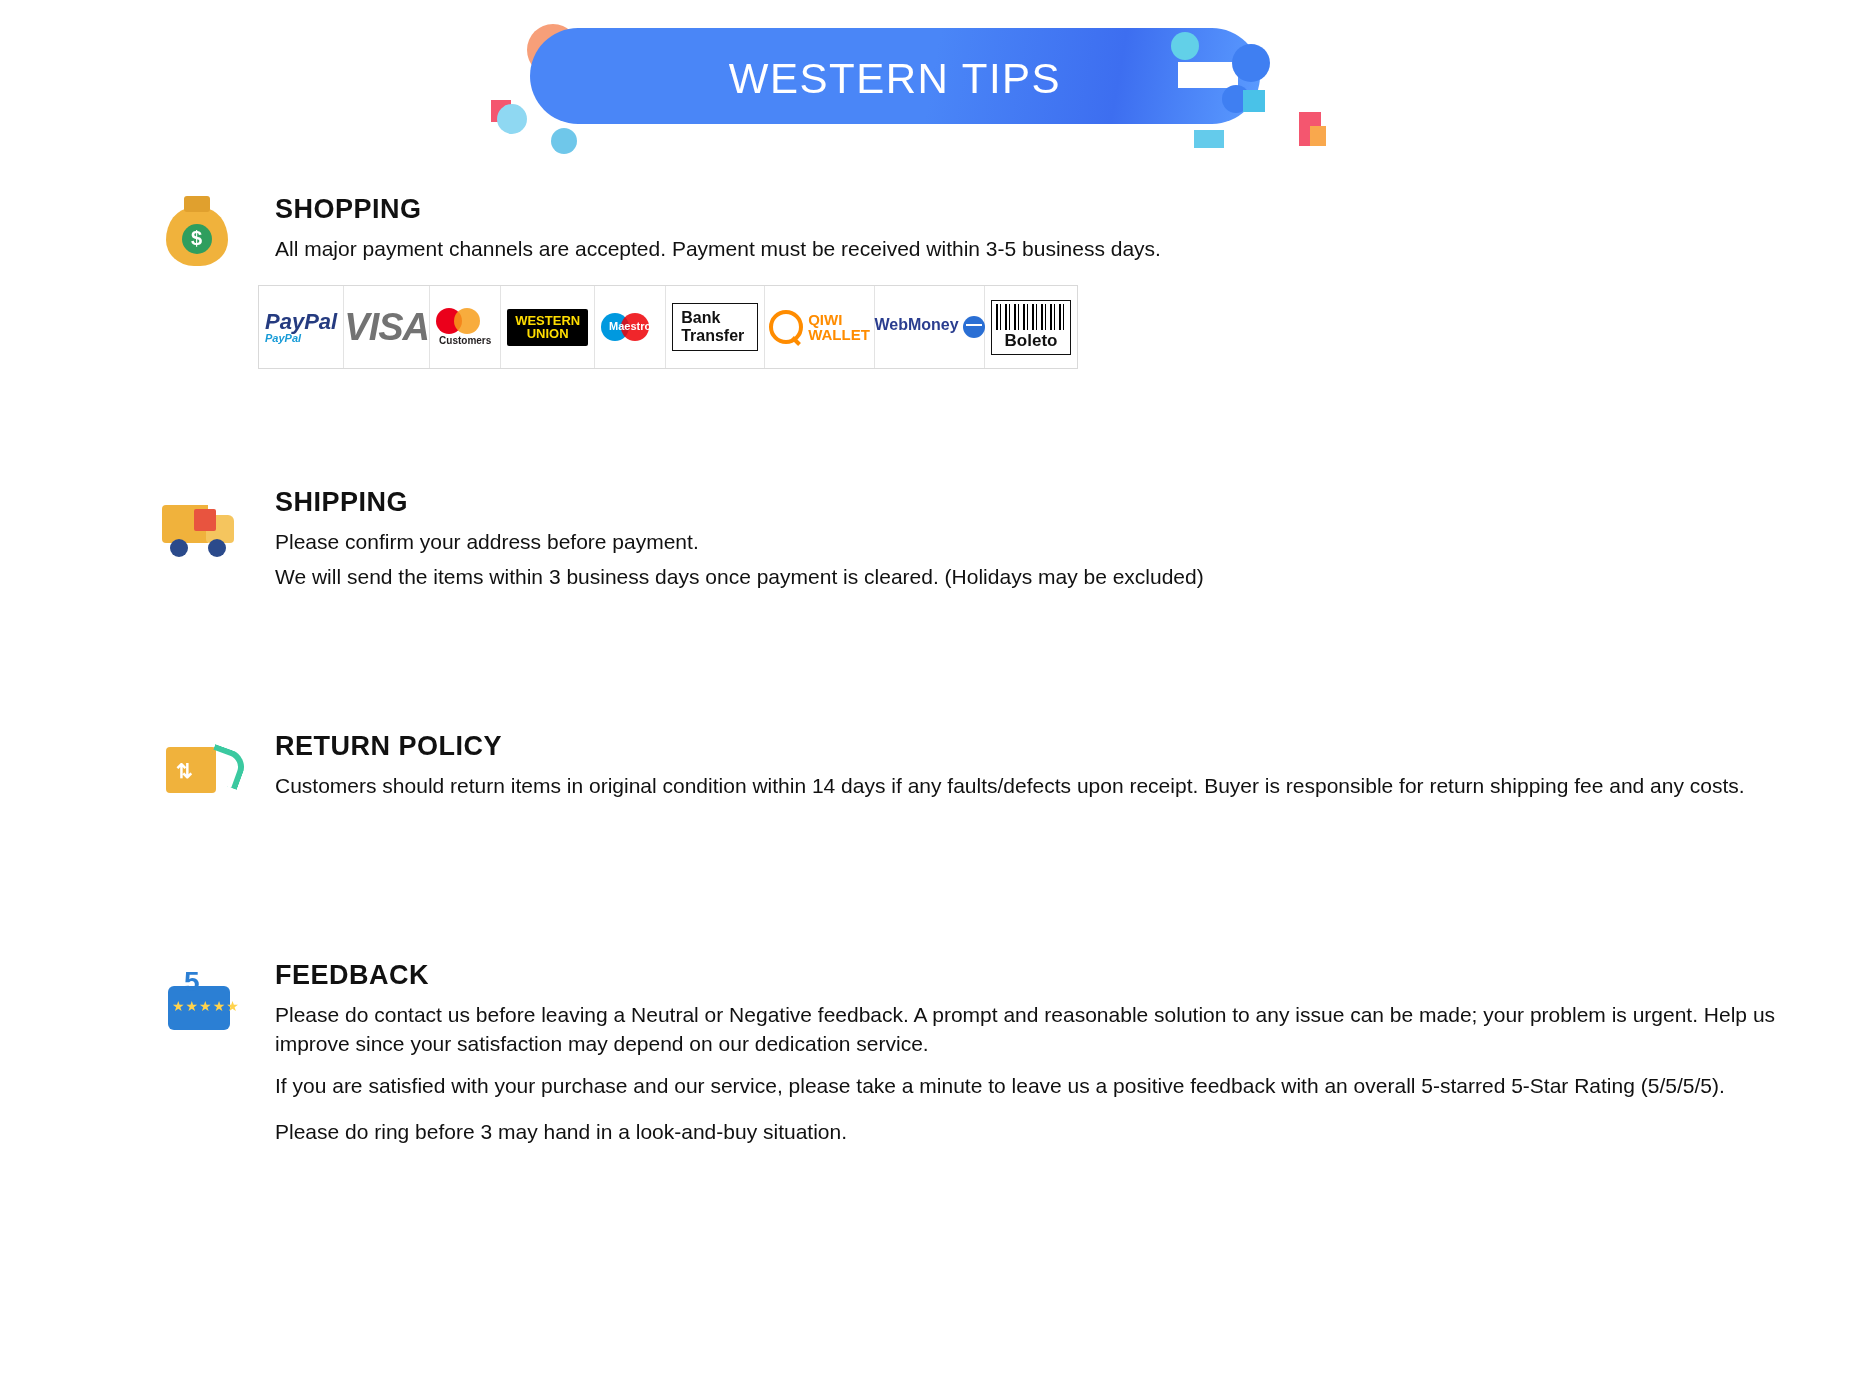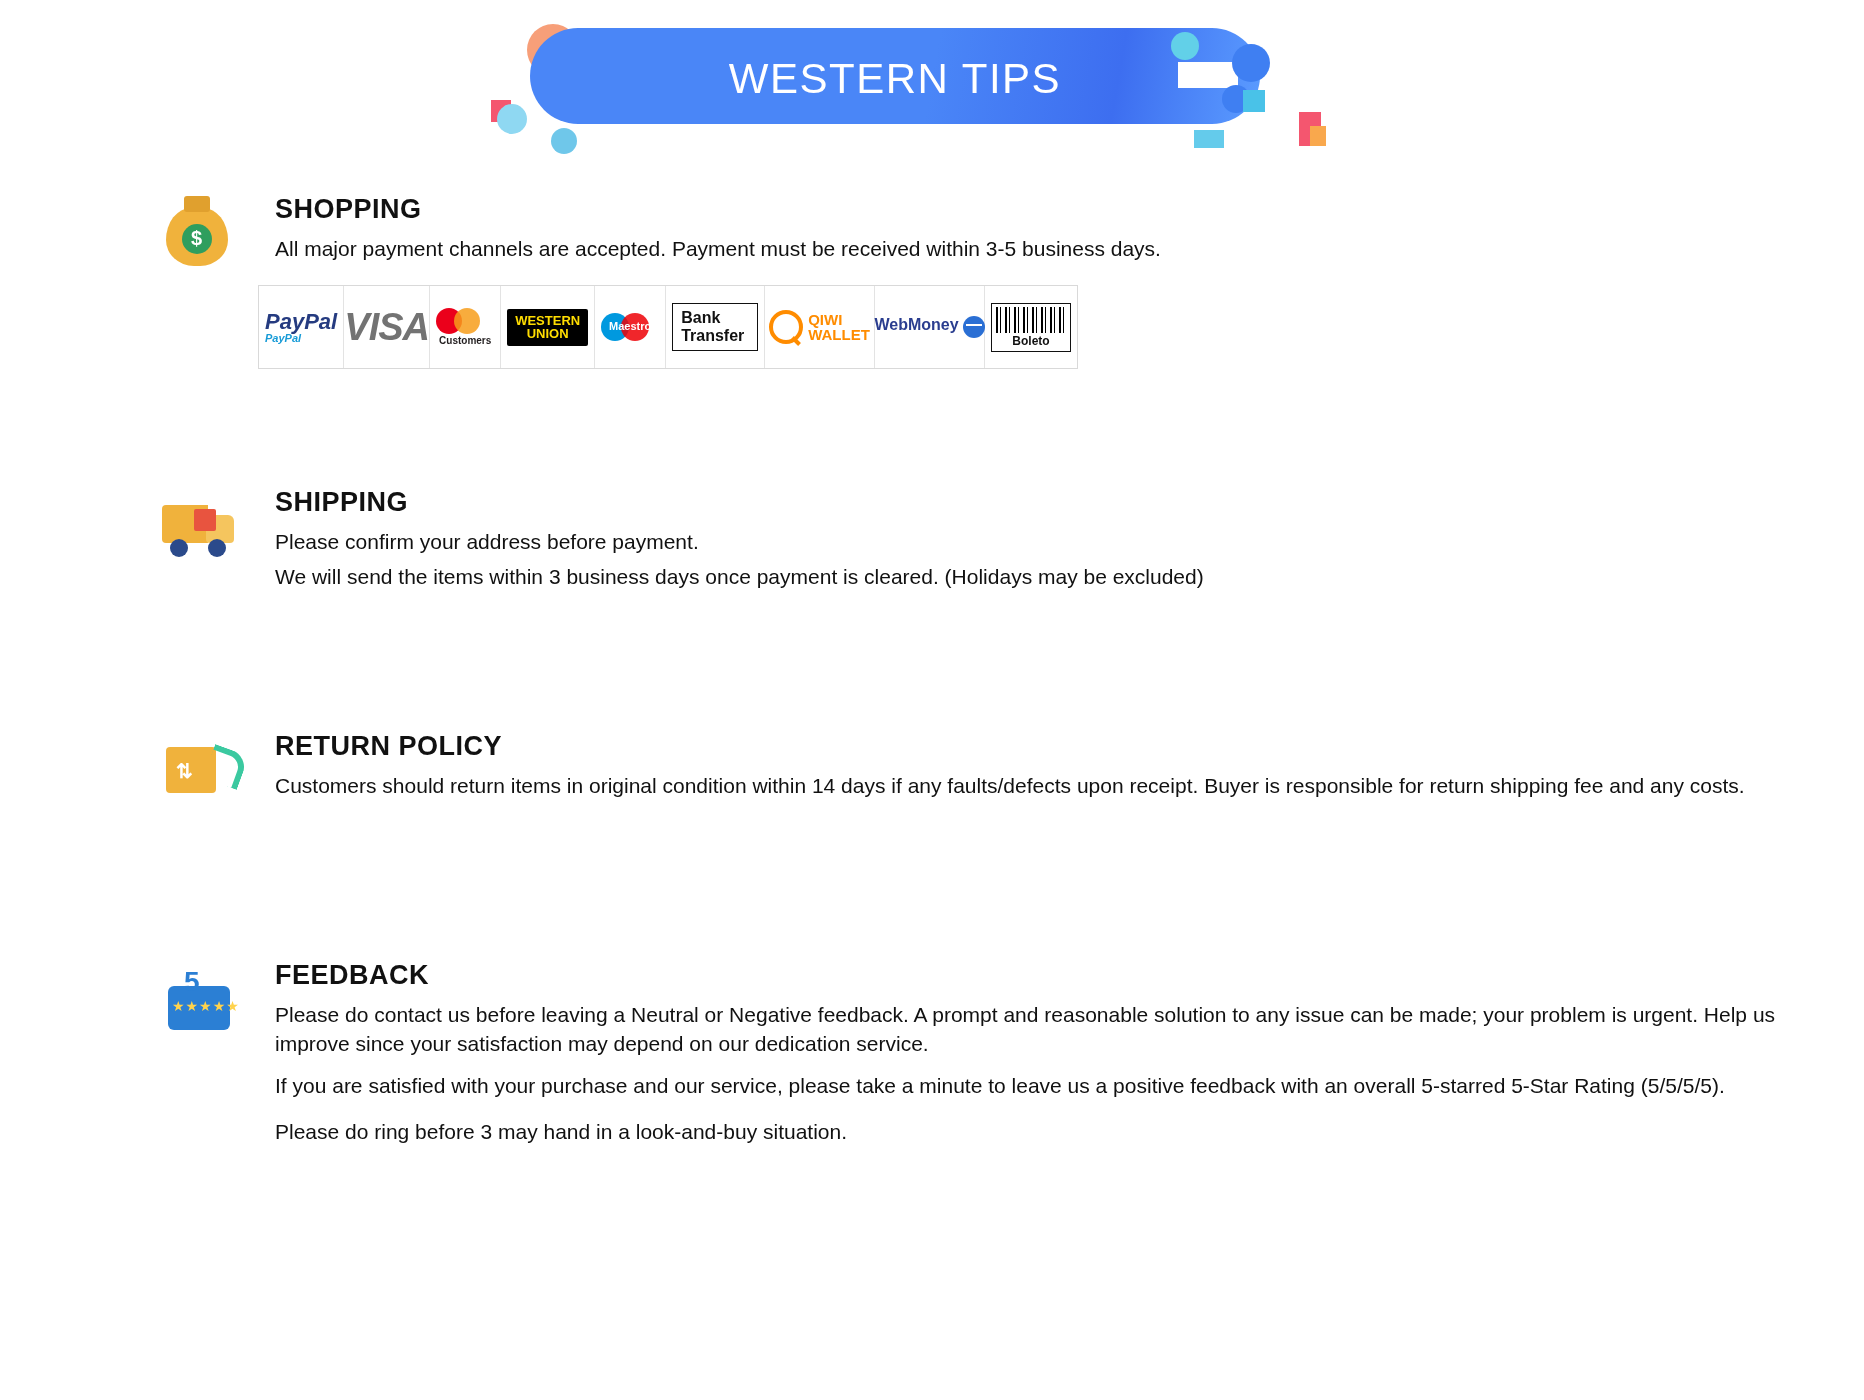--- a/index.html
+++ b/index.html
@@ -137,21 +137,21 @@
   .qiwi { text-align:left; display:flex; align-items:center; }
   .qiwi-q { width: 26px; height: 26px; border: 4px solid #ff8c00; border-radius: 50%; margin-right: 5px; position: relative;}
   .qiwi-q:after { content:""; position:absolute; right:-2px; bottom:-3px; width:10px; height:4px; background:#ff8c00; transform: rotate(45deg); }
   .qiwi-t { font-size: 15px; font-weight: 700; color: #ff8c00; line-height: 1.05; }
   .webmoney { display:flex; }
   .wm-t { font-size: 16px; font-weight: 700; color: #2a3d8f; margin-right: 4px; }
   .wm-globe { width: 22px; height: 22px; border-radius: 50%; background: #2a6fd4; position: relative; }
   .wm-globe:after{content:""; position:absolute; left:3px; top:8px; width:16px; height:2px; background:#fff;}
   .boleto { border: 1px solid #111; padding: 3px 4px; text-align:center;}
   .barcode { width: 70px; height: 26px; background: repeating-linear-gradient(90deg,#000 0 2px,#fff 2px 4px,#000 4px 5px,#fff 5px 9px); }
-  .boleto-t { font-size: 12px; font-weight: 700; color: #111; margin-top:1px;}
+  .boleto-t { font-size: 17px; font-weight: 700; color: #111; margin-top:1px;}
 
   
   .ic { width: 86px; height: 86px; position: relative; }
   .money-bag { position:absolute; left:6px; top:14px; width:62px; height:58px; background:#f0b23c; border-radius: 40% 40% 45% 45%/ 55% 55% 45% 45%; }
   .money-bag:before{content:""; position:absolute; left:18px; top:-12px; width:26px; height:16px; background:#e0a02e; border-radius:3px;}
   .money-coin { position:absolute; left:22px; top:30px; width:30px; height:30px; border-radius:50%; background:#2f9e5e; }
   .money-coin:after{content:"$"; position:absolute; left:9px; top:3px; color:#fff; font-size:20px; font-weight:700;}
   .truck-body { position:absolute; left:2px; top:18px; width:46px; height:38px; background:#f0b23c; border-radius:4px 0 0 4px;}
   .truck-cab { position:absolute; left:46px; top:28px; width:28px; height:28px; background:#f5c55e; border-radius:0 6px 4px 4px;}
   .truck-box { position:absolute; left:34px; top:22px; width:22px; height:22px; background:#e8543f; border-radius:2px;}

